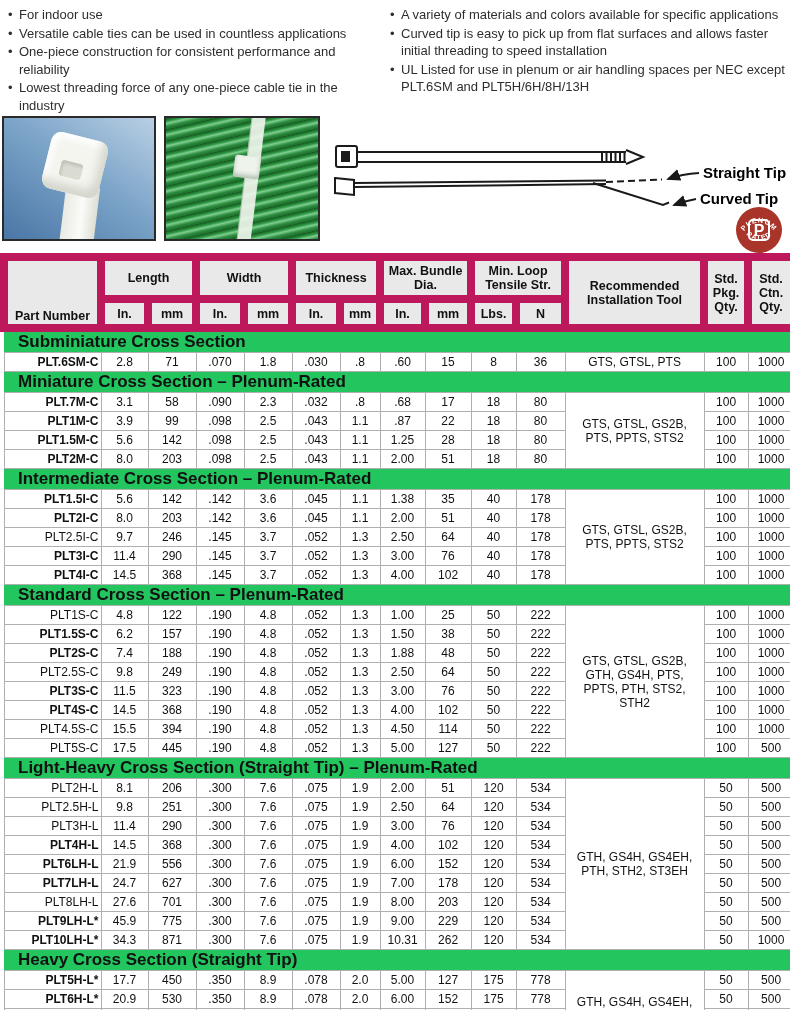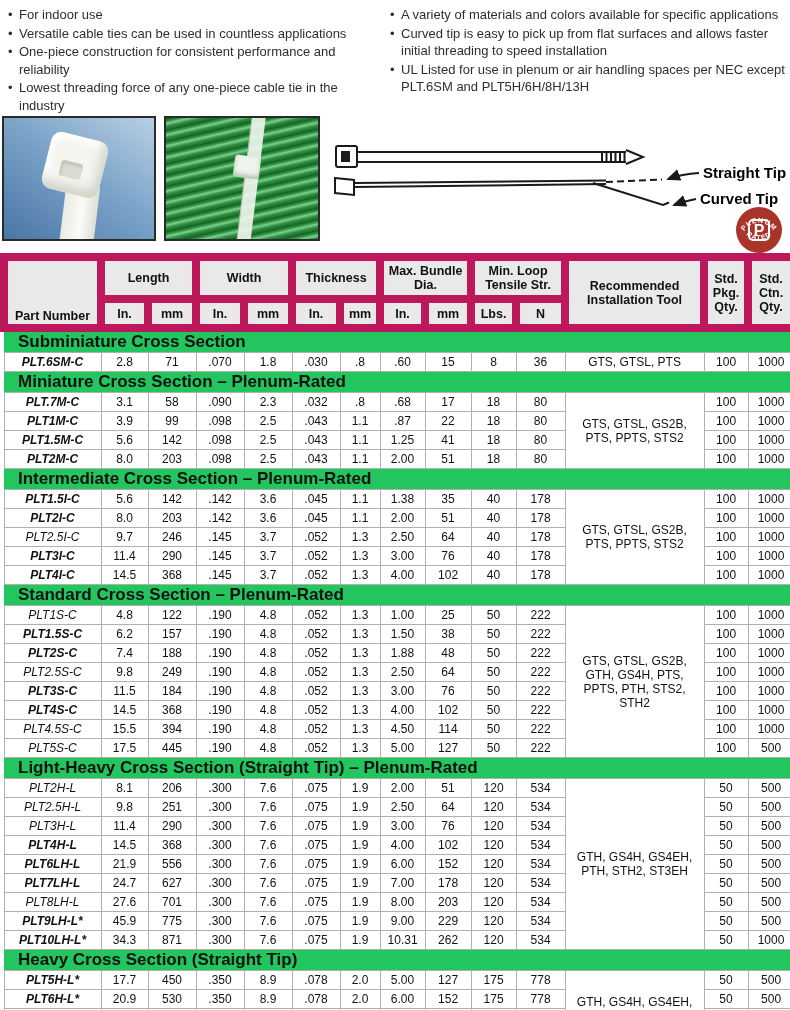--- a/index.html
+++ b/index.html
@@ -44,22 +44,22 @@
   .tbl-wrap{position:absolute;left:0;top:253px;width:790px;}
   table.spec{width:790px;border-collapse:collapse;table-layout:fixed;}
   table.spec th{background:#e9e9e9;border:8px solid #be185d;
                 font-size:12.5px;font-weight:bold;text-align:center;padding:1px 2px;color:#111;}
   th.part-h{text-align:left;vertical-align:bottom;padding-left:6px;padding-bottom:2px;}
   th.sub{height:19px;}
   th.grp{height:32px;vertical-align:middle;}
   table.spec td{border:1px solid #b0b0b0;font-size:12px;height:18px;
                 padding:0 2px;background:#fff;color:#111;}
   td.num{text-align:center;}
-  td.part{background:#e3e3e3;text-align:center;padding-left:6px;font-size:12.5px;
-          box-shadow:inset -2px 0 0 #fff;font-style:italic;}
+  td.part{background:#e3e3e3;text-align:right;padding-left:6px;font-size:12.5px;
+          box-shadow:inset -2px 0 0 #fff;}
   td.part.b{font-weight:bold;}
   td.tool{text-align:center;font-size:12px;line-height:14px;padding:0 8px;margin-top:13px;}
   tr.section-row td{border:none;background:#22c55e;font-weight:bold;font-size:17px;
                     height:17px;padding-left:14px;text-align:left;}
   .footnote{position:absolute;left:6px;top:1038px;font-size:11.5px;color:#222;}
 </style>
 </head>
 <body>
 
 <div class="page">
@@ -237,21 +237,21 @@
           </tr>
           <tr class="data-row">
             <td class="part b">PLT1.5M-C</td>
             <td class="num">5.6</td>
             <td class="num">142</td>
             <td class="num">.098</td>
             <td class="num">2.5</td>
             <td class="num">.043</td>
             <td class="num">1.1</td>
             <td class="num">1.25</td>
-            <td class="num">41</td>
+            <td class="num">28</td>
             <td class="num">18</td>
             <td class="num">80</td>
             <td class="num qty">100</td>
             <td class="num qty">1000</td>
           </tr>
           <tr class="data-row">
             <td class="part b">PLT2M-C</td>
             <td class="num">8.0</td>
             <td class="num">203</td>
             <td class="num">.098</td>
@@ -404,21 +404,21 @@
             <td class="num">2.50</td>
             <td class="num">64</td>
             <td class="num">50</td>
             <td class="num">222</td>
             <td class="num qty">100</td>
             <td class="num qty">1000</td>
           </tr>
           <tr class="data-row">
             <td class="part b">PLT3S-C</td>
             <td class="num">11.5</td>
-            <td class="num">184</td>
+            <td class="num">323</td>
             <td class="num">.190</td>
             <td class="num">4.8</td>
             <td class="num">.052</td>
             <td class="num">1.3</td>
             <td class="num">3.00</td>
             <td class="num">76</td>
             <td class="num">50</td>
             <td class="num">222</td>
             <td class="num qty">100</td>
             <td class="num qty">1000</td>

